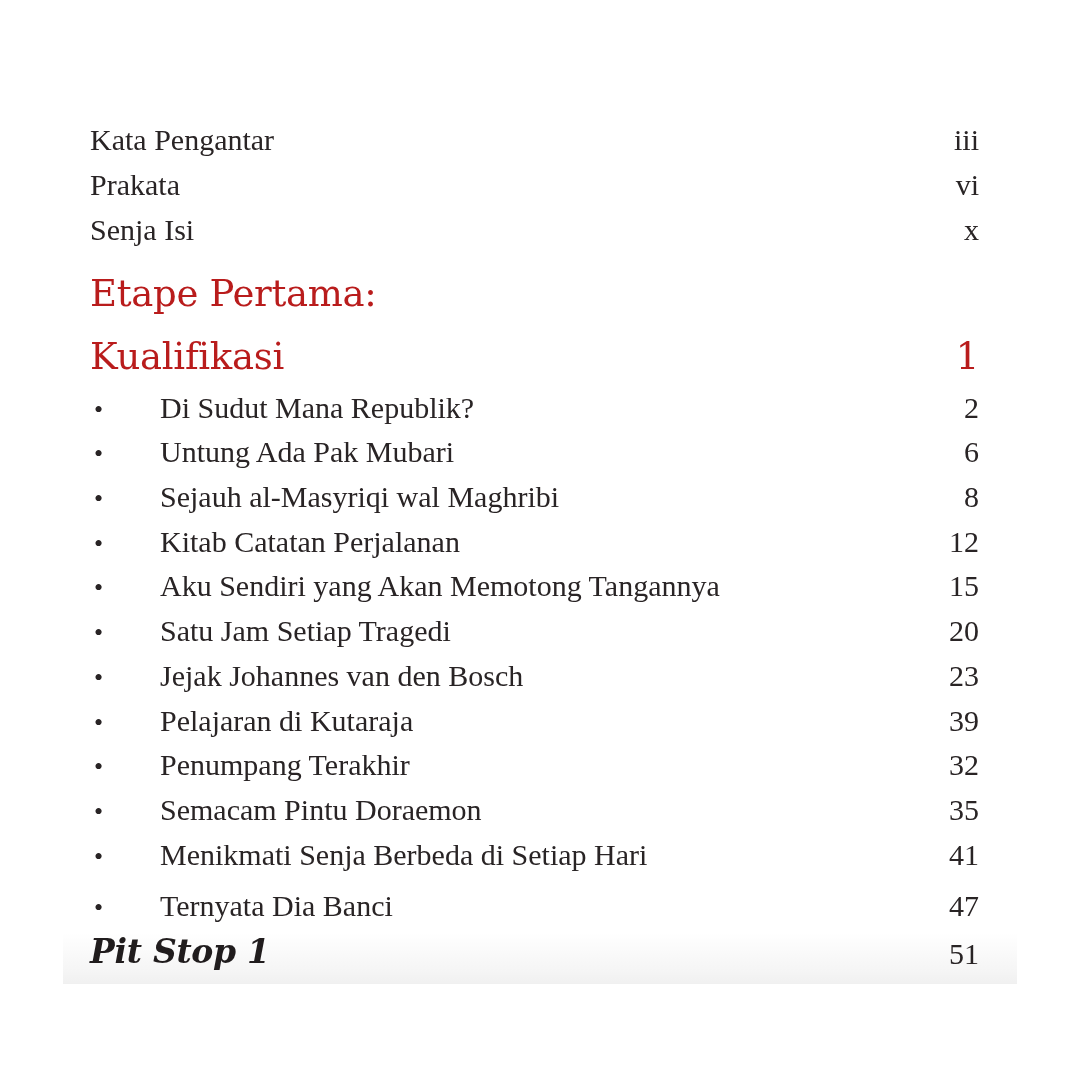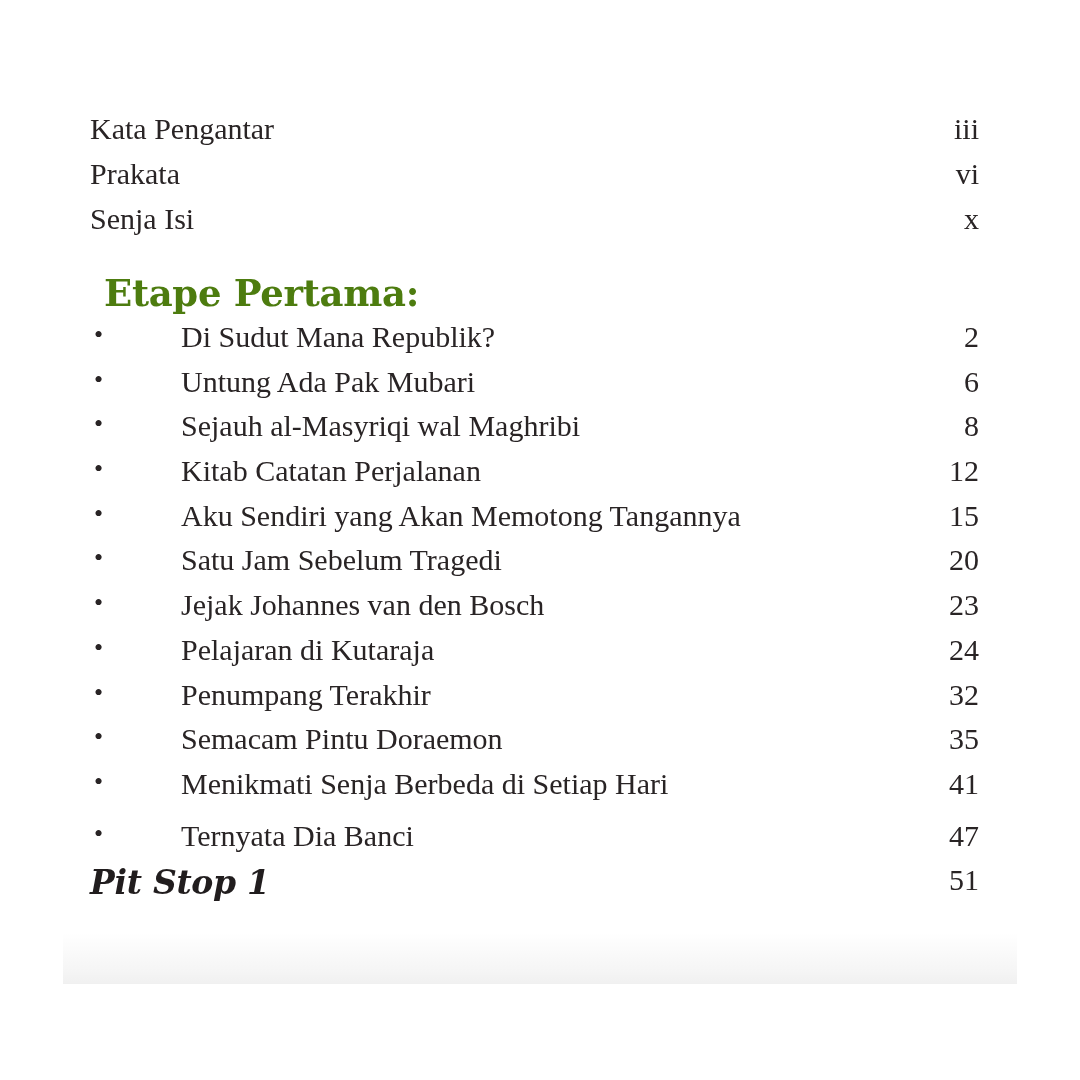--- a/index.html
+++ b/index.html
@@ -21,44 +21,42 @@
     background: #ffffff;
   }
   .toc {
     position: absolute;
     left: 90px;
     top: 112px;
     width: 889px;
   }
   .row {
     display: flex;
-    align-items: flex-start;
-    gap: 21px;
+    align-items: flex-end;
   }
   .title {
     flex: 1;
     white-space: pre-wrap;
   }
   .pagenum {
     text-align: right;
     white-space: nowrap;
   }
   .front-row {
     height: 45px;
     font-size: 30px;
   }
   .spacer-a { height: 21px; }
   .spacer-b { height: 2px; }
   .heading-line {
     font-family: "DejaVu Serif", serif;
-    font-weight: 700;
+    font-weight: 400;
     font-size: 37px;
-    color: #4d7c0f;
+    color: #b91c1c;
     letter-spacing: -0.3px;
-    margin-left: 14px;
   }
   .heading-line1 { height: 50px; display: flex; align-items: center; }
   .heading-line2 { height: 60px; }
   .chapter-row {
     height: 44.7px;
     font-size: 30px;
   }
   .bullet-cell {
     width: 70px;
     padding-left: 4px;
@@ -103,20 +101,24 @@
       <span class="pagenum">vi</span>
     </div>
     <div class="row front-row">
       <span class="title">Senja Isi</span>
       <span class="pagenum">x</span>
     </div>
 
     <div class="spacer-a"></div>
 
     <div class="heading-line heading-line1">Etape Pertama:</div>
+    <div class="row heading-line heading-line2">
+      <span class="title">Kualifikasi</span>
+      <span class="pagenum">1</span>
+    </div>
 
     <div class="spacer-b"></div>
 
     <div class="row chapter-row">
       <span class="bullet-cell">•</span>
       <span class="title"><span>Di Sudut Mana Republik?</span><span class="italic-part"></span></span>
       <span class="pagenum">2</span>
     </div>
     <div class="row chapter-row">
       <span class="bullet-cell">•</span>
@@ -133,32 +135,32 @@
       <span class="title"><span>Kitab Catatan Perjalanan</span><span class="italic-part"></span></span>
       <span class="pagenum">12</span>
     </div>
     <div class="row chapter-row">
       <span class="bullet-cell">•</span>
       <span class="title"><span>Aku Sendiri yang Akan Memotong Tangannya</span><span class="italic-part"></span></span>
       <span class="pagenum">15</span>
     </div>
     <div class="row chapter-row">
       <span class="bullet-cell">•</span>
-      <span class="title"><span>Satu Jam Sebelum Tragedi</span><span class="italic-part"></span></span>
+      <span class="title"><span>Satu Jam Setiap Tragedi</span><span class="italic-part"></span></span>
       <span class="pagenum">20</span>
     </div>
     <div class="row chapter-row">
       <span class="bullet-cell">•</span>
       <span class="title"><span>Jejak Johannes van den Bosch</span><span class="italic-part"></span></span>
       <span class="pagenum">23</span>
     </div>
     <div class="row chapter-row">
       <span class="bullet-cell">•</span>
       <span class="title"><span>Pelajaran di Kutaraja</span><span class="italic-part"></span></span>
-      <span class="pagenum">24</span>
+      <span class="pagenum">39</span>
     </div>
     <div class="row chapter-row">
       <span class="bullet-cell">•</span>
       <span class="title"><span>Penumpang Terakhir</span><span class="italic-part"></span></span>
       <span class="pagenum">32</span>
     </div>
     <div class="row chapter-row">
       <span class="bullet-cell">•</span>
       <span class="title"><span>Semacam Pintu Doraemon</span><span class="italic-part"></span></span>
       <span class="pagenum">35</span>

